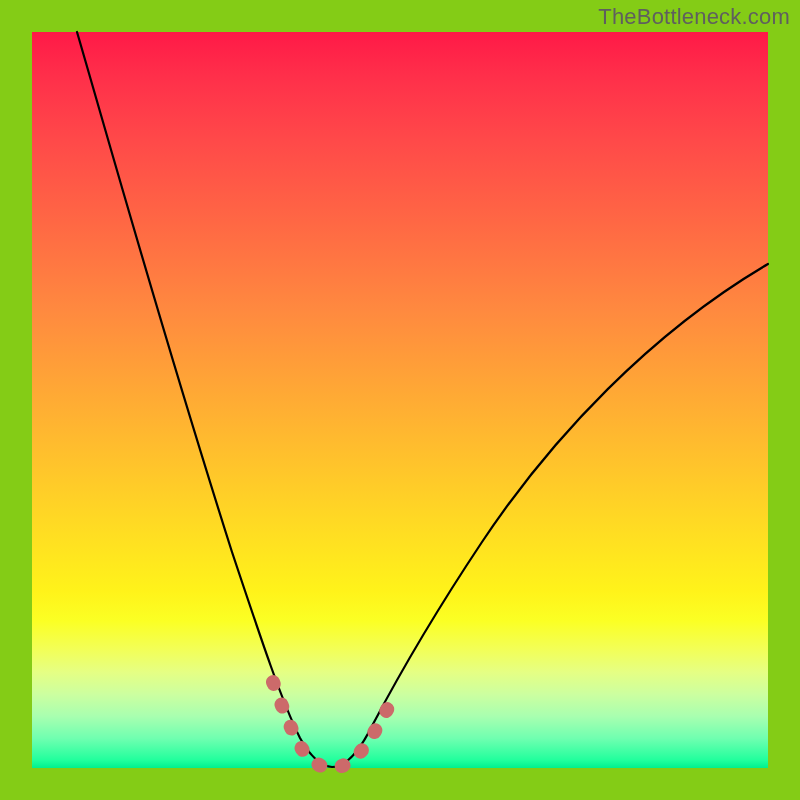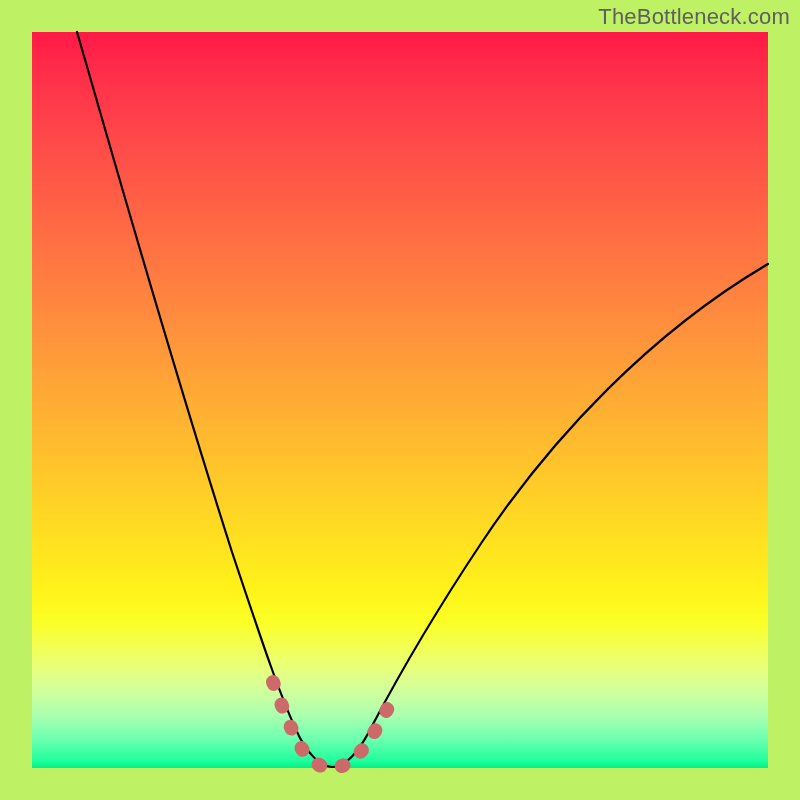--- a/index.html
+++ b/index.html
@@ -9,21 +9,21 @@
     height: 800px;
     background: #000;
     overflow: hidden;
   }
   .frame {
     position: absolute;
     top: 0;
     left: 0;
     width: 800px;
     height: 800px;
-    background: #bef264;
+    background: #84cc16;
   }
   .plot {
     position: absolute;
     top: 32px;
     left: 32px;
     width: 736px;
     height: 736px;
     background: linear-gradient(to bottom,
       #ff1947 0%,
       #ff2f4a 6%,

